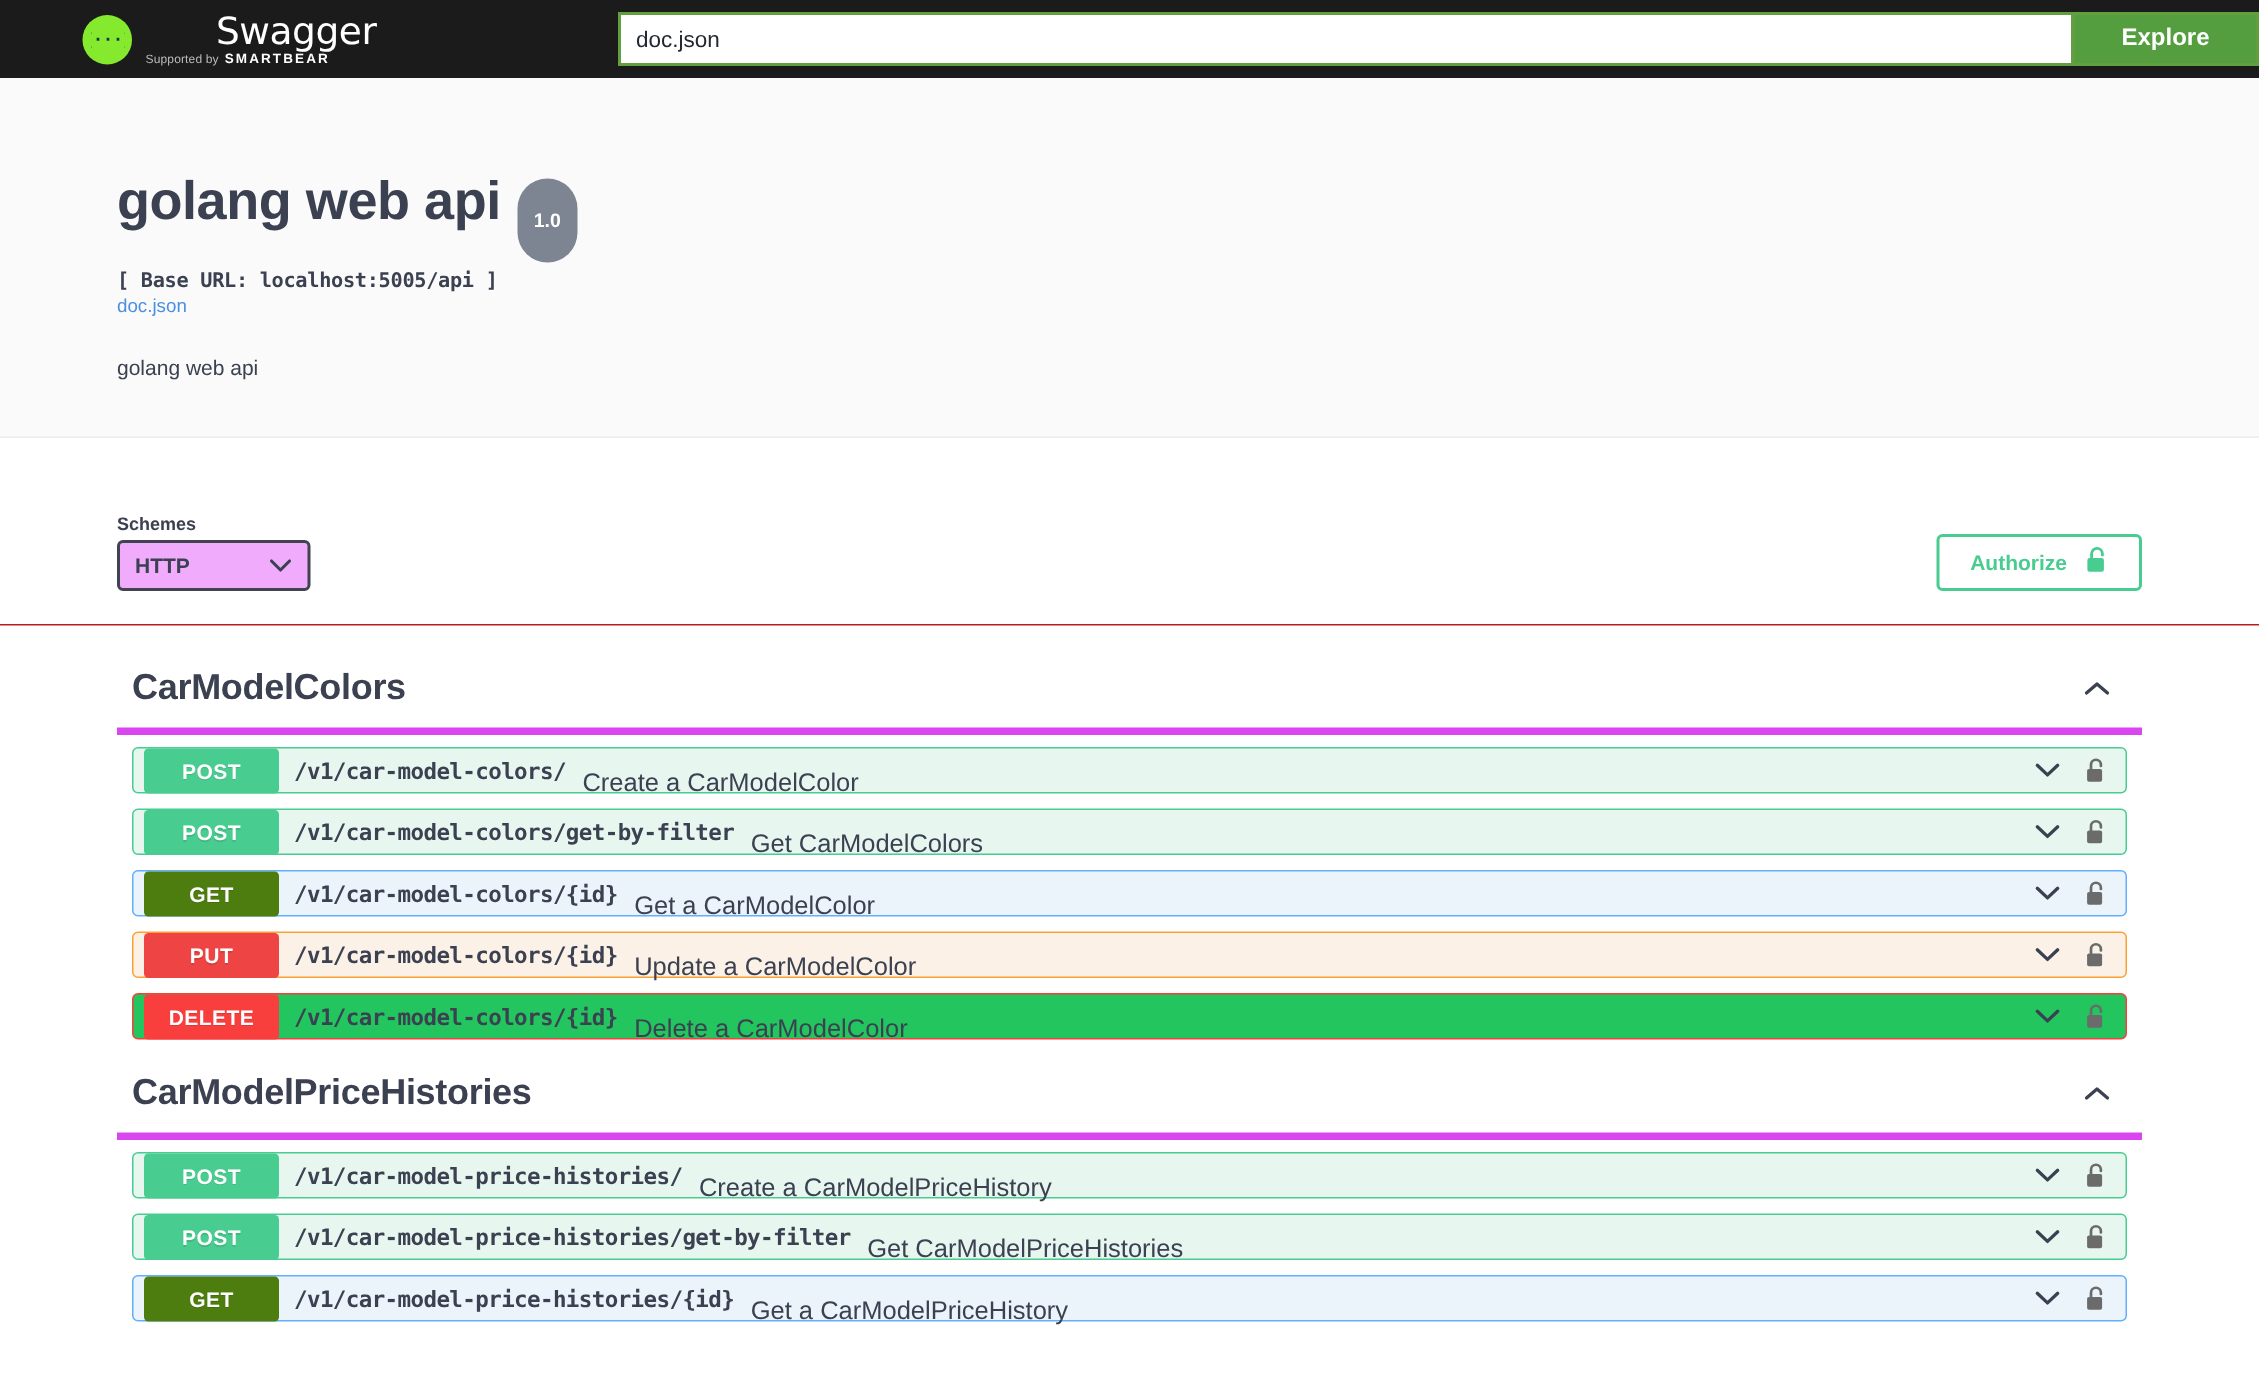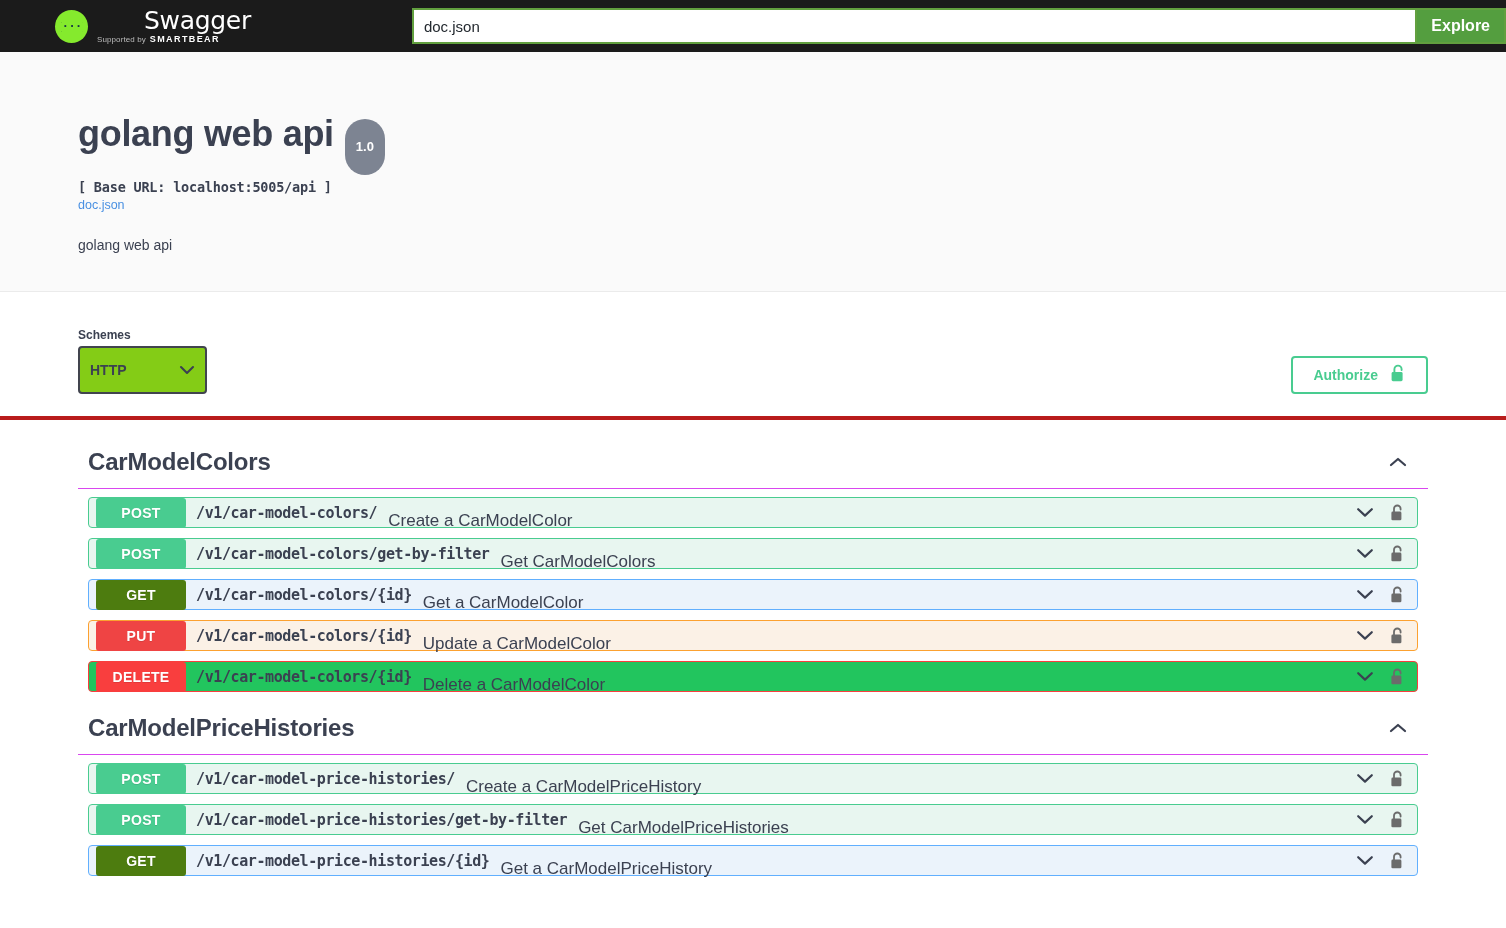--- a/index.html
+++ b/index.html
@@ -71,21 +71,21 @@
     outline: none;
     min-width: 0;
   }
   .explore-btn {
     border: 2px solid #62a03f;
     background: #549e3f;
     color: #ffffff;
     font-family: "Liberation Sans", sans-serif;
     font-size: 16px;
     font-weight: 700;
-    padding: 0 14px;
+    padding: 0 31px;
     cursor: pointer;
     white-space: nowrap;
   }
 
   
   .info-block {
     background: #fafafa;
     border-bottom: 1px solid #ebebeb;
     padding: 62px 0 38px 0;
   }
@@ -130,37 +130,37 @@
   }
   .api-desc {
     margin-top: 24px;
     font-size: 14px;
     color: #3b4151;
   }
 
   
   .schemes-block {
     background: #ffffff;
-    border-bottom: 4px solid #b91c1c;
+    border-bottom: 1px solid #b91c1c;
     padding: 20px 0 22px 0;
   }
   .schemes-inner { display: flex; align-items: flex-end; justify-content: space-between; }
   .schemes-left { display: flex; flex-direction: column; }
   .schemes-label {
     font-size: 12px;
     font-weight: 700;
     color: #3b4151;
     margin-bottom: 4px;
   }
   .scheme-select {
     position: relative;
     border: 2px solid #41444e;
     border-radius: 4px;
-    background: #84cc16;
-    height: 48px;
+    background: #f0abfc;
+    height: 34px;
     min-width: 129px;
     display: flex;
     align-items: center;
     padding: 0 10px;
     cursor: pointer;
   }
   .scheme-select .val {
     font-size: 14px;
     font-weight: 700;
     color: #3b4151;
@@ -190,21 +190,21 @@
 
   
   .sections { padding-top: 16px; }
   .tag-section { margin-bottom: 2px; }
   .tag-header {
     display: flex;
     align-items: center;
     justify-content: space-between;
     padding: 12px 10px 12px 10px;
     cursor: pointer;
-    border-bottom: 1px solid #d946ef;
+    border-bottom: 5px solid #d946ef;
     margin-bottom: 8px;
   }
   .tag-name {
     font-size: 24px;
     font-weight: 700;
     color: #3b4151;
     margin: 0;
     letter-spacing: -0.2px;
   }
   .tag-chevron { display: flex; padding-right: 10px; }

